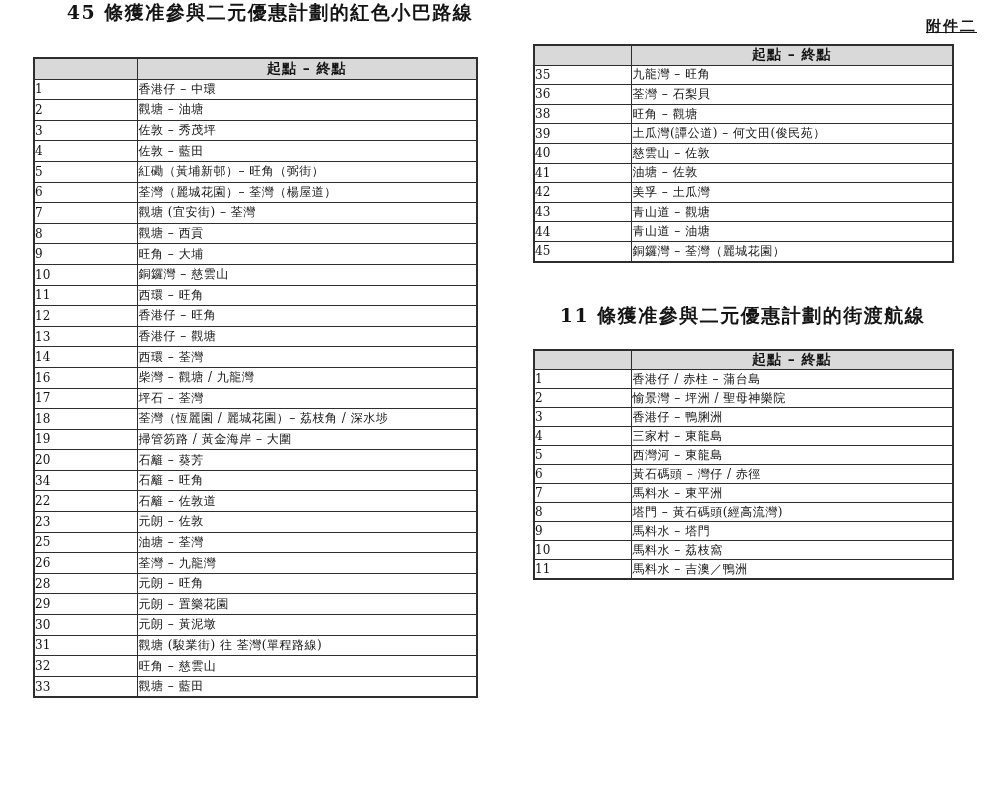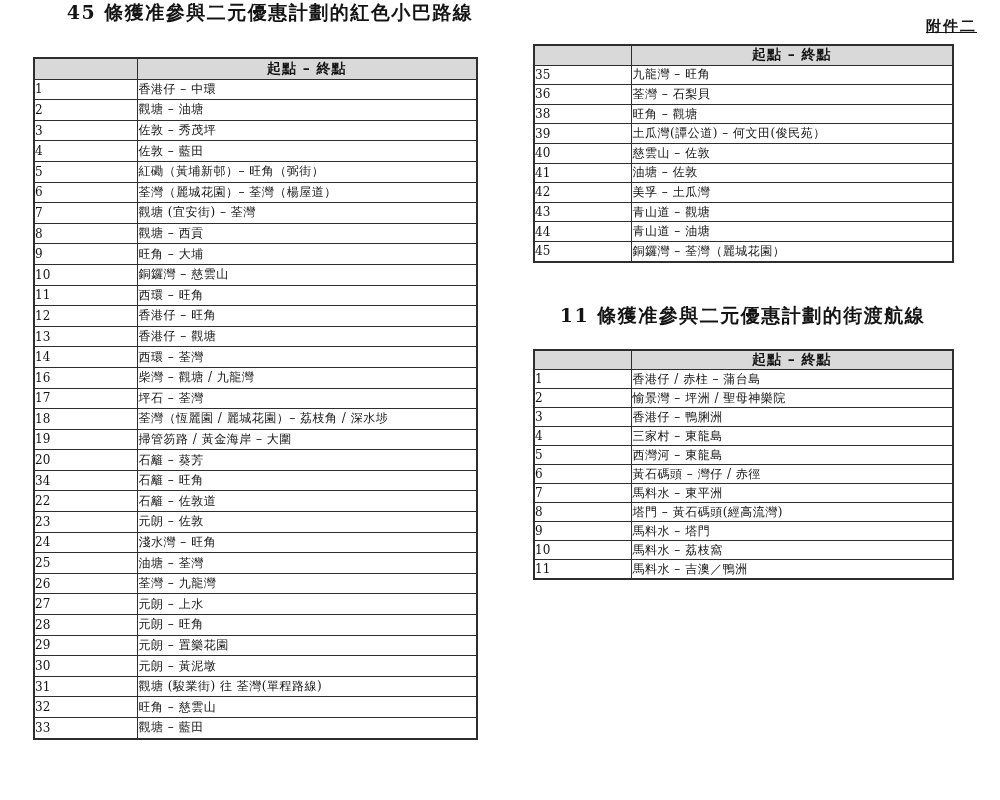--- a/index.html
+++ b/index.html
@@ -168,34 +168,26 @@
       </tr>
       <tr>
         <td class="num">22</td>
         <td class="route">石籬 – 佐敦道</td>
       </tr>
       <tr>
         <td class="num">23</td>
         <td class="route">元朗 – 佐敦</td>
       </tr>
       <tr>
-        <td class="num">24</td>
-        <td class="route">淺水灣 – 旺角</td>
-      </tr>
-      <tr>
         <td class="num">25</td>
         <td class="route">油塘 – 荃灣</td>
       </tr>
       <tr>
         <td class="num">26</td>
         <td class="route">荃灣 – 九龍灣</td>
-      </tr>
-      <tr>
-        <td class="num">27</td>
-        <td class="route">元朗 – 上水</td>
       </tr>
       <tr>
         <td class="num">28</td>
         <td class="route">元朗 – 旺角</td>
       </tr>
       <tr>
         <td class="num">29</td>
         <td class="route">元朗 – 置樂花園</td>
       </tr>
       <tr>

